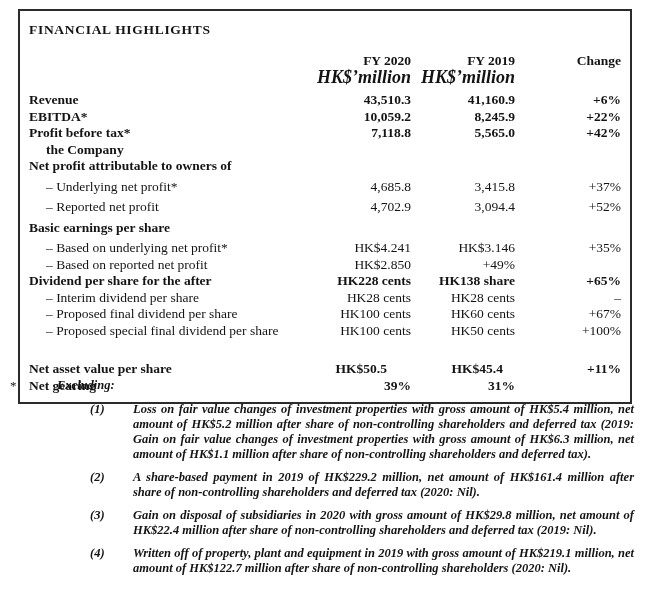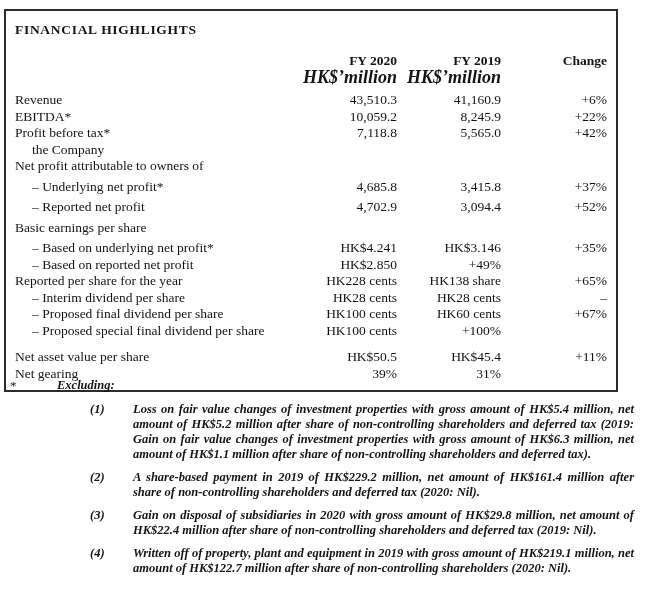--- a/index.html
+++ b/index.html
@@ -13,21 +13,21 @@
     color: #141414;
   }
   .page {
     position: relative;
     width: 656px;
     height: 596px;
   }
   
   .box {
     position: absolute;
-    left: 4px;
+    left: 18px;
     top: 9px;
     width: 592px;
     border: 2px solid #2b2b2b;
     padding: 11px 9px 8px 9px;
     background: #ffffff;
   }
   .title {
     font-weight: bold;
     font-size: 13.5px;
     letter-spacing: 0.7px;
@@ -53,24 +53,24 @@
     font-size: 18px;
     text-align: right;
     line-height: 16px;
   }
   .row {
     line-height: 16.5px;
     font-size: 13.5px;
   }
   .row .label { text-align: left; padding-right: 4px; }
   .row .num, .row .chg { text-align: right; white-space: nowrap; }
-  .row.bold { font-weight: normal; }
+  .row.bold { font-weight: bold; }
   .row.indent .label { padding-left: 17px; }
   .row.gap-sm { margin-top: 4px; }
-  .row.gap-lg { margin-top: 10px; }
+  .row.gap-lg { margin-top: 22px; gap: 12px; }
   
   .footnotes {
     position: absolute;
     left: 10px;
     top: 378px;
     width: 624px;
     font-style: italic;
     font-weight: bold;
     font-size: 12.5px;
     line-height: 15px;
@@ -172,40 +172,41 @@
     <div class="num">HK$4.241</div>
     <div class="num">HK$3.146</div>
     <div class="chg">+35%</div>
   </div>
         <div class="grid-row row indent">
     <div class="label">– Based on reported net profit</div>
     <div class="num">HK$2.850</div>
     <div class="chg">+49%</div>
   </div>
         <div class="grid-row row bold">
-    <div class="label">Reported per share for the year</div>
+    <div class="label">Dividend per share for the after</div>
     <div class="num">HK228 cents</div>
     <div class="num">HK138 share</div>
     <div class="chg">+65%</div>
   </div>
         <div class="grid-row row indent">
     <div class="label">– Interim dividend per share</div>
     <div class="num">HK28 cents</div>
     <div class="num">HK28 cents</div>
     <div class="chg">–</div>
   </div>
         <div class="grid-row row indent">
     <div class="label">– Proposed final dividend per share</div>
     <div class="num">HK100 cents</div>
     <div class="num">HK60 cents</div>
     <div class="chg">+67%</div>
   </div>
         <div class="grid-row row indent">
     <div class="label">– Proposed special final dividend per share</div>
     <div class="num">HK100 cents</div>
+    <div class="num">HK50 cents</div>
     <div class="chg">+100%</div>
   </div>
         <div class="grid-row row bold gap-lg">
     <div class="label">Net asset value per share</div>
     <div class="num">HK$50.5</div>
     <div class="num">HK$45.4</div>
     <div class="chg">+11%</div>
   </div>
         <div class="grid-row row bold">
     <div class="label">Net gearing</div>

